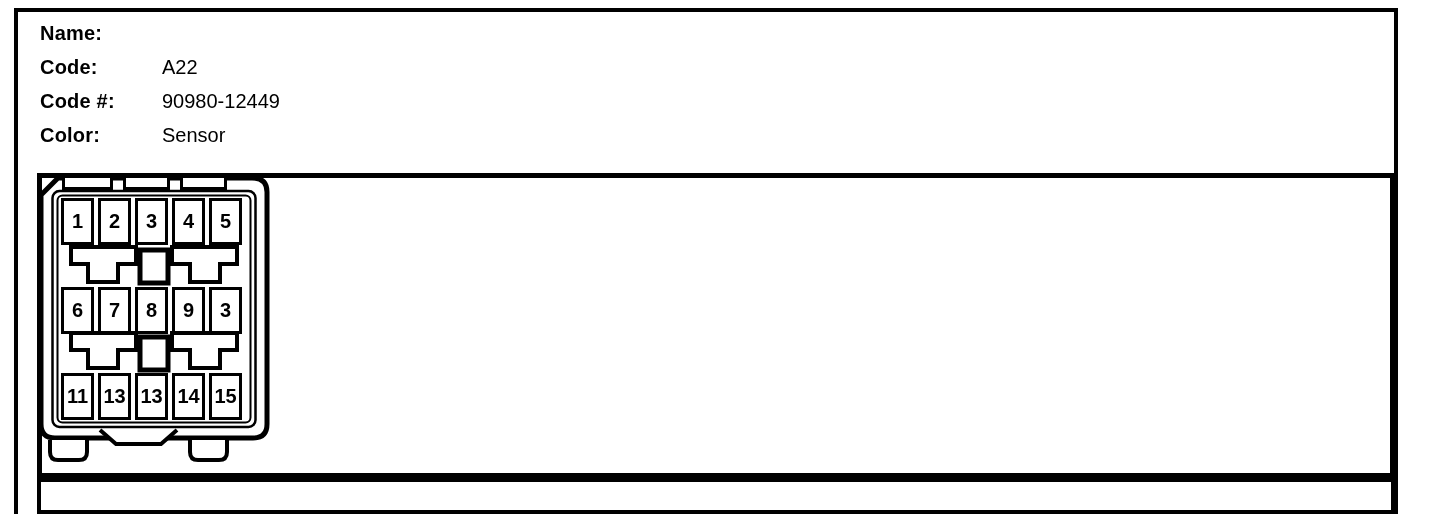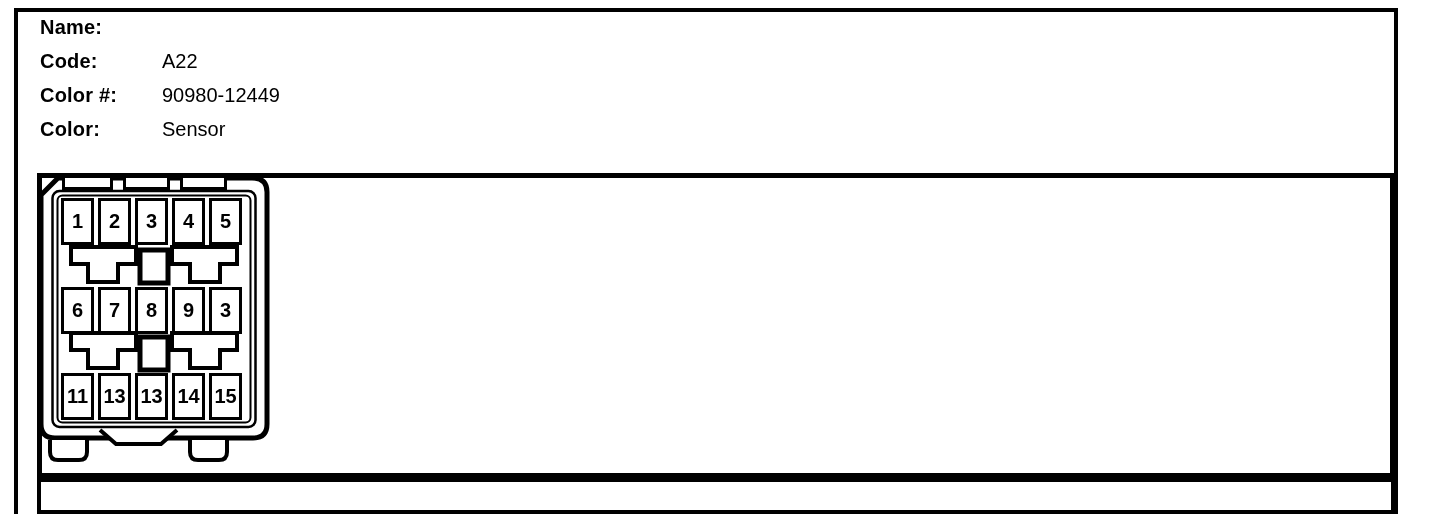--- a/index.html
+++ b/index.html
@@ -14,21 +14,21 @@
   
   #mainbox { left:37px; top:173px; width:1358px; height:305px;
              border:5px solid #000; background:#fff; }
 
   
   #bottomrow { left:37px; top:478px; width:1358px; height:36px;
                border:4px solid #000; background:#fff; }
 
   
   #info { left:40px; top:16px; }
-  .field-row { height:34px; display:flex; align-items:flex-start; }
+  .field-row { height:34px; display:flex; align-items:center; }
   .flabel { font-weight:bold; font-size:20px; width:122px; letter-spacing:0.2px; }
   .fvalue { font-size:20px; }
 
   
   #connector { left:36px; top:174px; width:236px; height:290px; }
   #connector svg { position:absolute; left:0; top:0; }
   .pinrow { position:absolute; left:25px; display:flex; gap:4px; }
   .pin { width:33px; height:47px; border:3px solid #000; background:#fff;
          display:flex; align-items:center; justify-content:center;
          font-size:20px; font-weight:bold; }
@@ -44,21 +44,21 @@
 
 <div id="info" class="abs">
   <div class="field-row">
     <span class="flabel">Name:</span>
   </div>
   <div class="field-row">
     <span class="flabel">Code:</span>
     <span class="fvalue">A22</span>
   </div>
   <div class="field-row">
-    <span class="flabel">Color #:</span>
+    <span class="flabel">Code #:</span>
     <span class="fvalue">90980-12449</span>
   </div>
   <div class="field-row">
     <span class="flabel">Color:</span>
     <span class="fvalue">Sensor</span>
   </div>
 </div>
 
 <div id="connector" class="abs">
   <svg width="236" height="290" viewBox="0 0 236 290">

